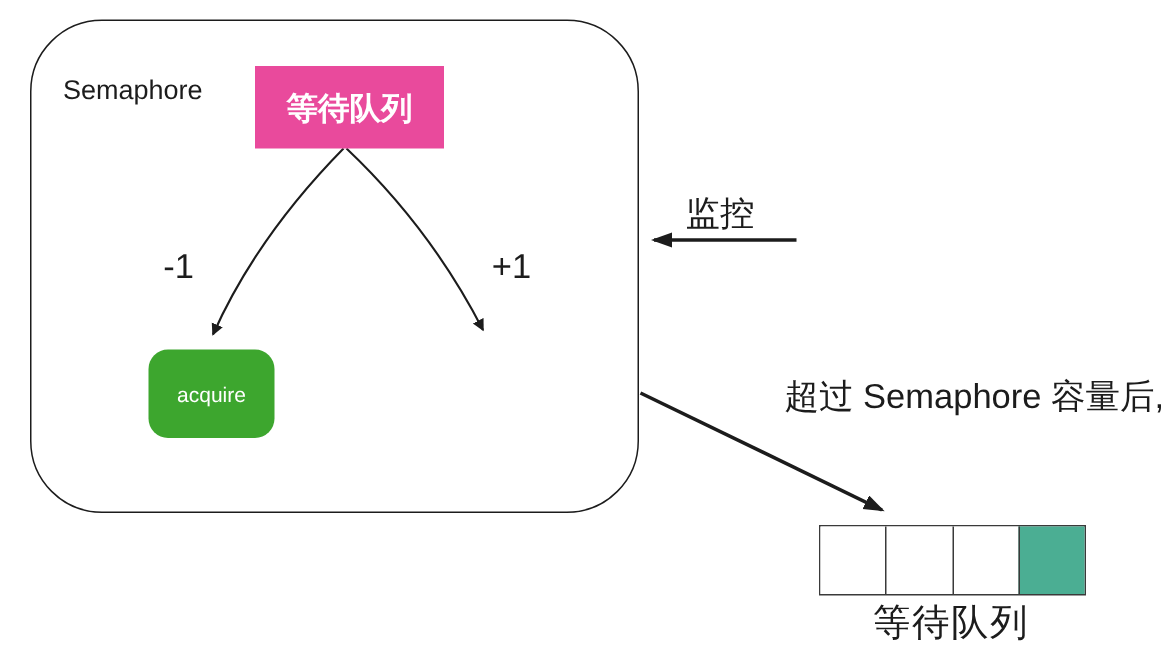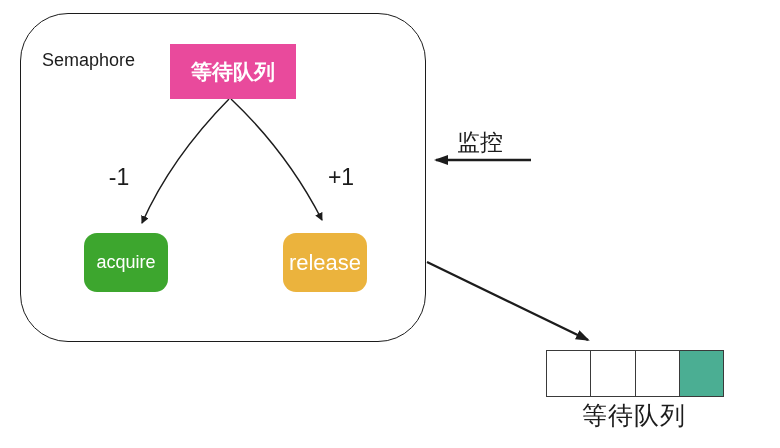--- a/index.html
+++ b/index.html
@@ -60,25 +60,25 @@
     white-space: nowrap;
   }
   .node.pink {
     left: 170px; top: 44px;
     width: 126px; height: 55px;
     background: var(--pink, #e94a9c);
     font-size: 21px;
     font-weight: bold;
   }
   .node.green {
-    left: 84px; top: 233px;
+    left: 99px; top: 233px;
     width: 84px; height: 59px;
     background: var(--green, #3da62e);
     border-radius: 13px;
-    font-size: 18px;
+    font-size: 14px;
   }
   .node.amber {
     left: 283px; top: 233px;
     width: 84px; height: 59px;
     background: var(--amber, #ebb33d);
     border-radius: 13px;
     font-size: 22px;
   }
   .node.orange {
     left: 532px; top: 137px;
@@ -165,26 +165,26 @@
   <div class="sem-title">Semaphore</div>
 
   <div class="node pink">等待队列</div>
 
   <div class="op-label minus">-1</div>
 
   <div class="op-label plus">+1</div>
 
   <div class="node green">acquire</div>
 
-  <div class="node amber">release</div>
 
   <div class="monitor-label">监控</div>
 
 
   <div class="note">
+    <div>超过 Semaphore 容量后,</div>
   </div>
 
   <div class="queue">
       <div class="qcell"></div>
       <div class="qcell"></div>
       <div class="qcell"></div>
       <div class="qcell filled"></div>
     </div>
 
   <div class="queue-label">等待队列</div>

